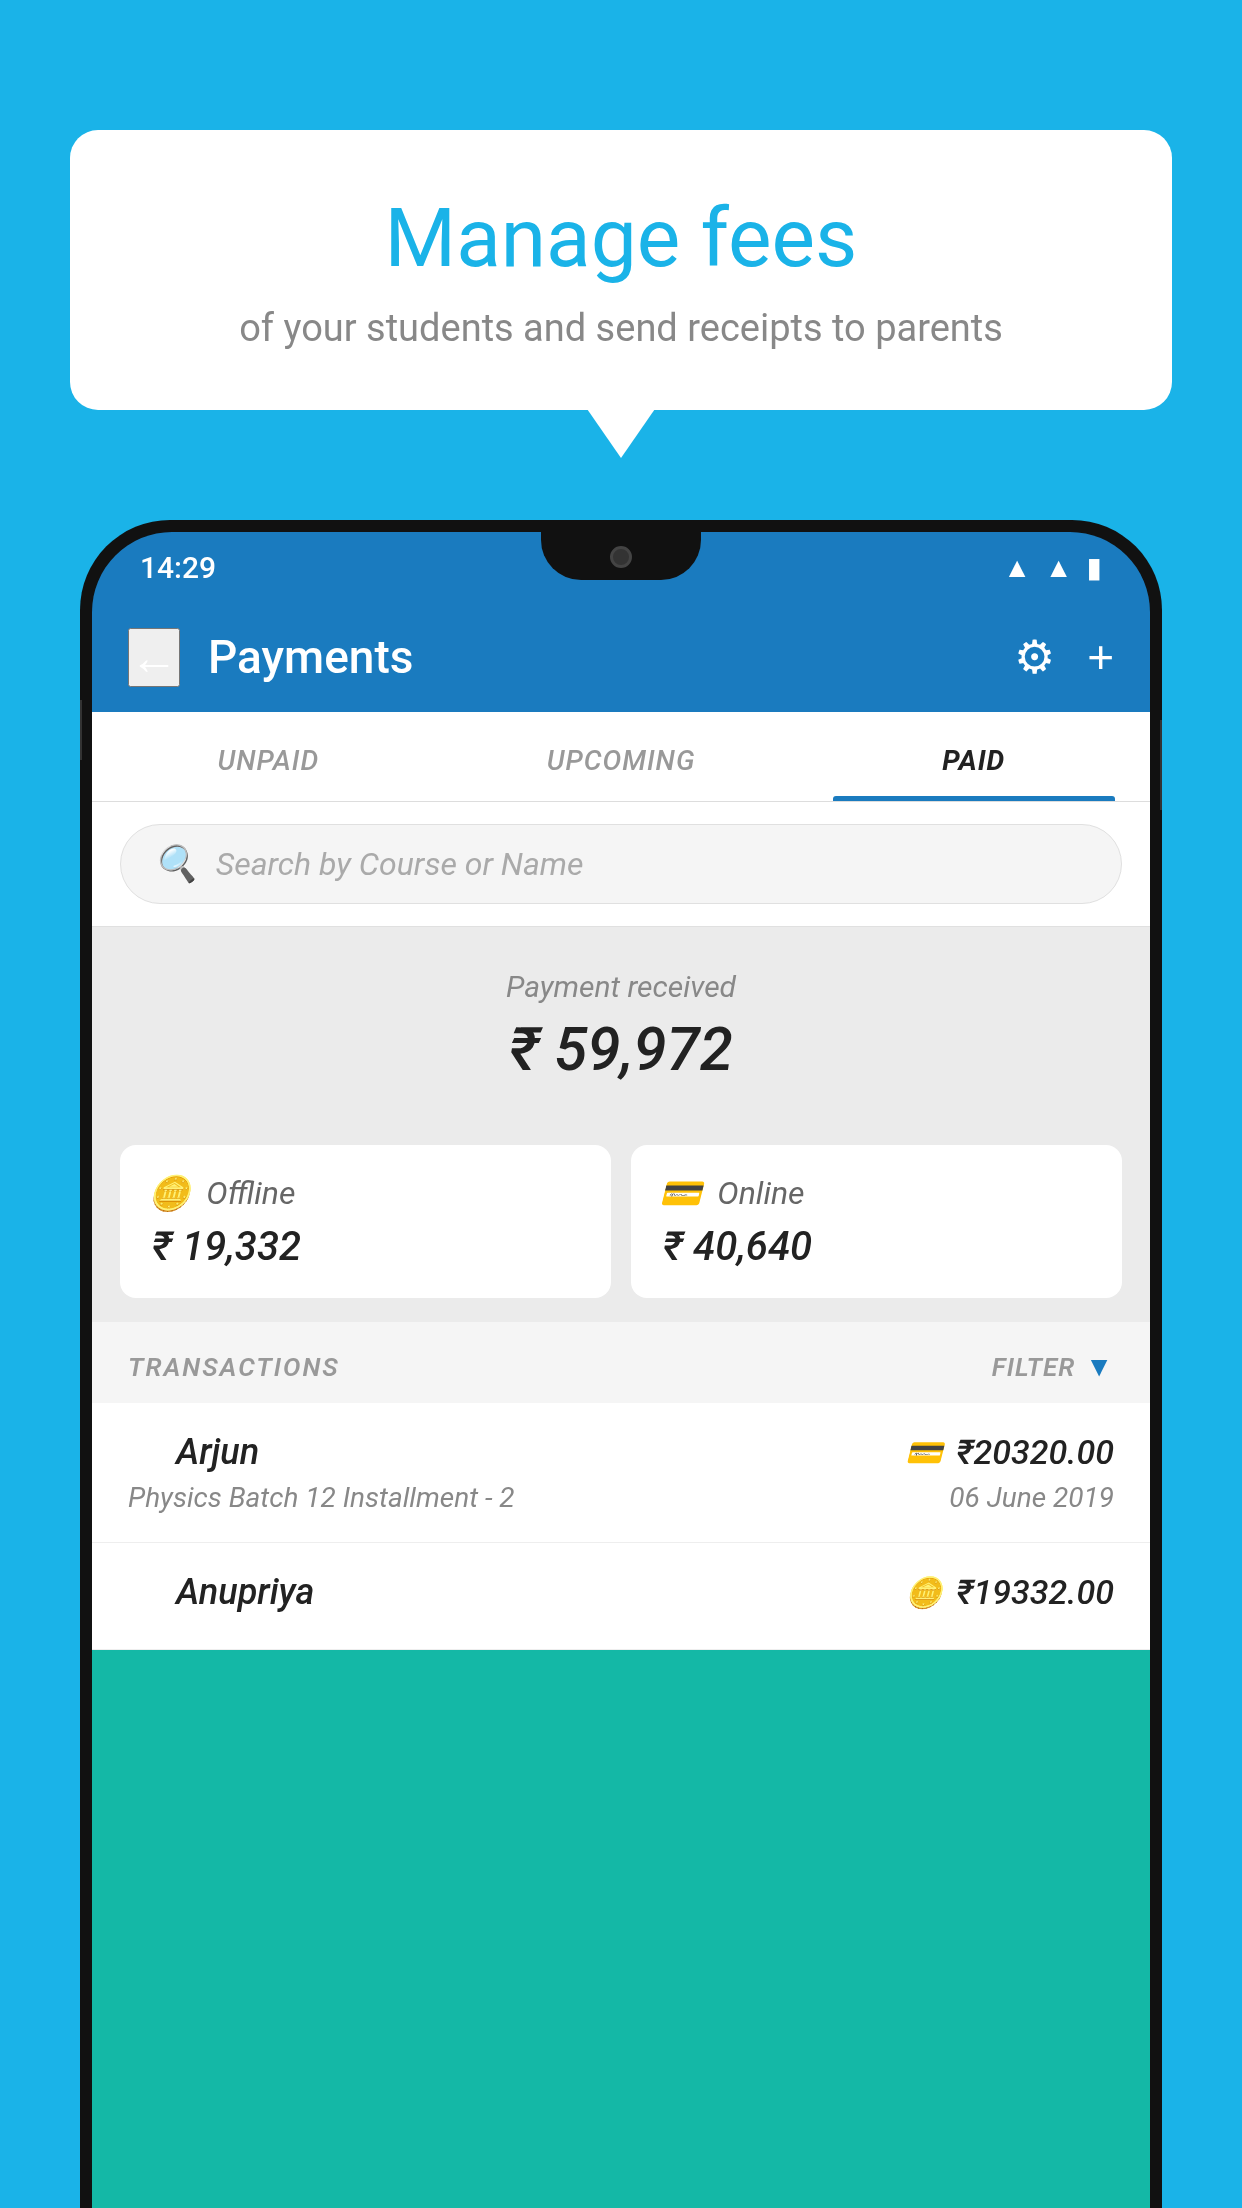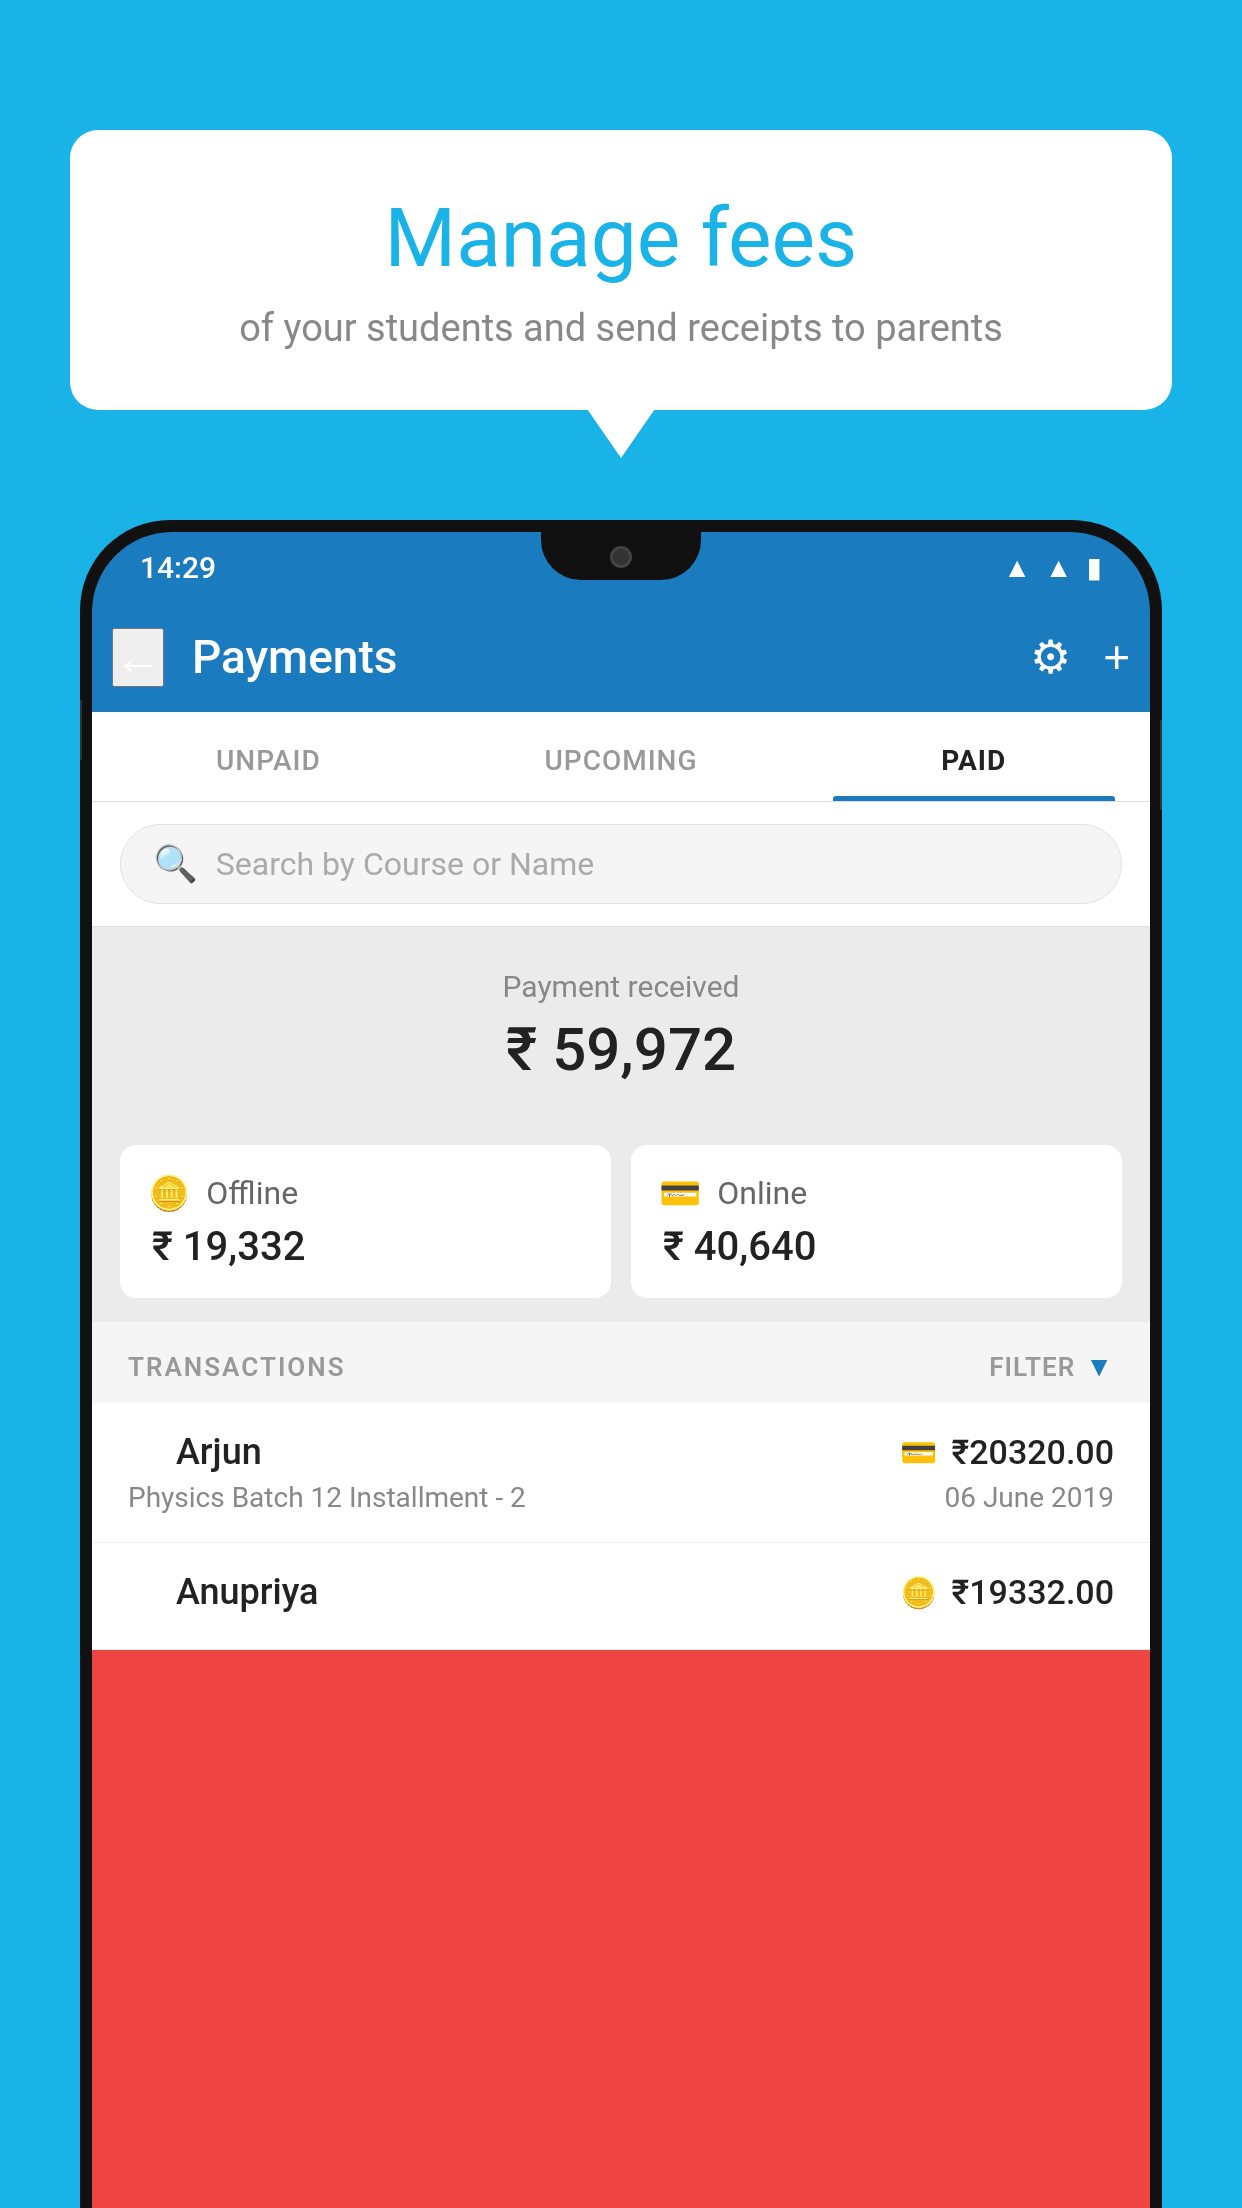--- a/index.html
+++ b/index.html
@@ -134,21 +134,21 @@
       color: white;
       font-size: 28px;
     }
 
     
     .app-header {
       background: #1a7bbf;
       height: 110px;
       display: flex;
       align-items: center;
-      padding: 0 20px;
+      padding: 0 36px;
       gap: 28px;
     }
 
     .back-arrow {
       color: white;
       font-size: 48px;
       cursor: pointer;
     }
 
     .header-title {
@@ -167,23 +167,24 @@
     .gear-btn, .plus-btn {
       color: white;
       font-size: 46px;
       cursor: pointer;
       background: none;
       border: none;
     }
 
     
     .screen-content {
-      background: #ef4444;
+      background: #14b8a6;
       height: calc(100% - 180px);
       overflow: hidden;
+      font-style: italic;
     }
 
     
     .tabs-bar {
       background: white;
       display: flex;
       border-bottom: 1px solid #ddd;
     }
 
     .tab {

